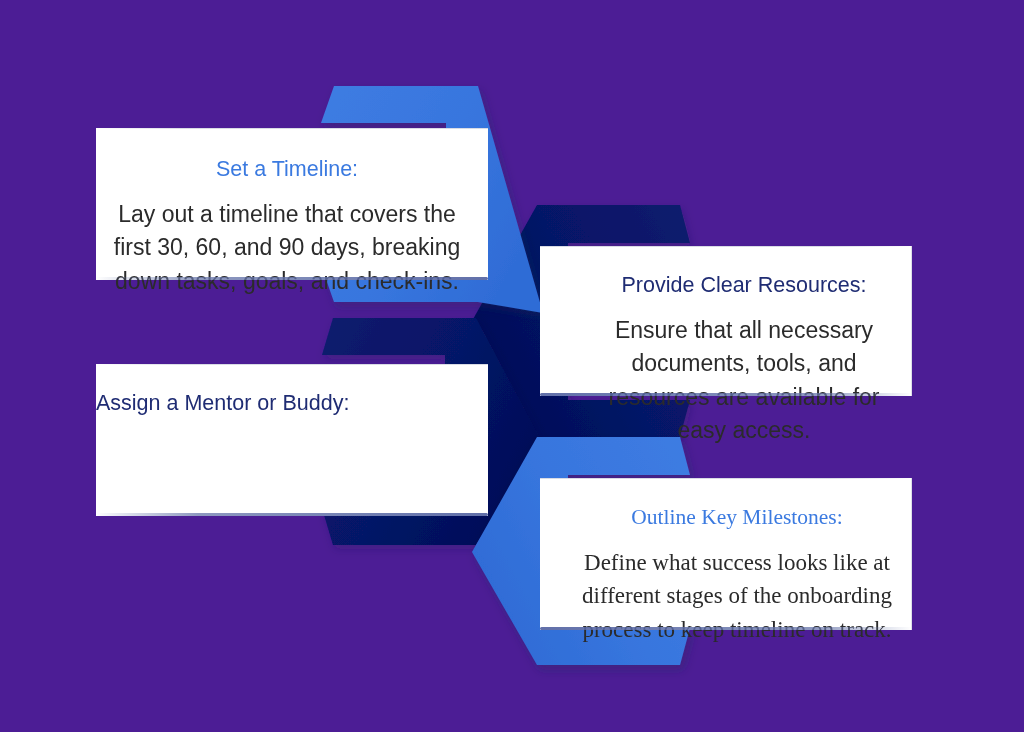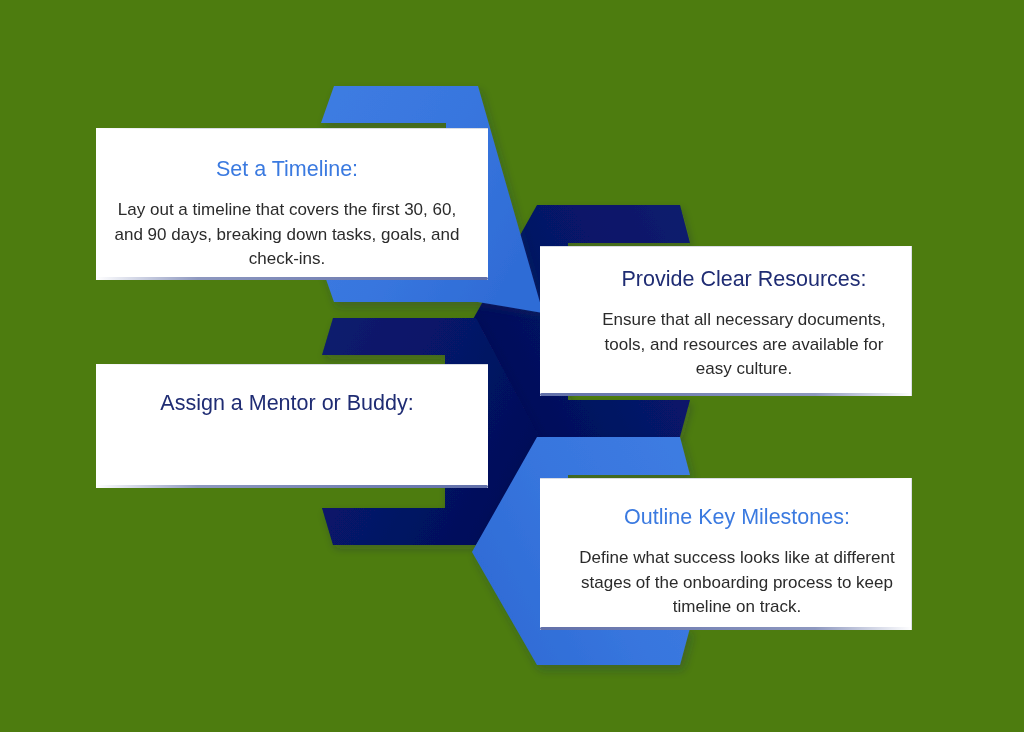--- a/index.html
+++ b/index.html
@@ -9,21 +9,21 @@
     background: #ffffff;
   }
   body {
     font-family: "Liberation Sans", sans-serif;
     -webkit-font-smoothing: antialiased;
   }
   #stage {
     position: relative;
     width: 1024px;
     height: 732px;
-    background: #4d7c0f;
+    background: #4c1d95;
     overflow: hidden;
   }
   #chevron-layer {
     position: absolute;
     left: 0;
     top: 0;
     width: 1024px;
     height: 732px;
   }
   .card {
@@ -36,21 +36,21 @@
     left: 0;
     right: 0;
   }
   .card-heading {
     font-size: 21.5px;
     line-height: 1.25;
     margin: 0 0 6px 0;
     font-weight: normal;
   }
   .card-body {
-    font-size: 17px;
+    font-size: 23px;
     line-height: 1.45;
     margin: 15px;
     color: #2b2b2b;
   }
   .h-blue   { color: #3b7ae0; }
   .h-navy   { color: #1f2c73; }
 
   
   #card-1 {
     left: 96px;
@@ -62,39 +62,40 @@
   #card-1 .card-inner { top: 28px; padding: 0 10px 0 0; }
 
   
   #card-2 {
     left: 540px;
     top: 246px;
     width: 372px;
     height: 150px;
     text-align: center;
   }
-  #card-2 .card-inner { top: 20px; padding: 0 0 0 36px; }
+  #card-2 .card-inner { top: 26px; padding: 0 0 0 36px; }
 
   
   #card-3 {
     left: 96px;
     top: 364px;
     width: 392px;
-    height: 124px;
-    text-align: center;
+    height: 152px;
+    text-align: left;
   }
   #card-3 .card-inner { top: 26px; padding: 0 10px 0 0; }
 
   
   #card-4 {
     left: 540px;
     top: 478px;
     width: 372px;
     height: 152px;
     text-align: center;
+    font-family: Liberation Serif, serif;
   }
   #card-4 .card-inner { top: 26px; padding: 0 0 0 22px; }
 
   
   .card-top-rule {
     position: absolute;
     top: 0;
     height: 1px;
     background: linear-gradient(to right, rgba(170,176,196,0) 0%, rgba(170,176,196,.45) 22%, rgba(170,176,196,.45) 100%);
   }
@@ -188,21 +189,21 @@
       <p class="card-body">Lay out a timeline that covers the first 30, 60, and 90 days, breaking down tasks, goals, and check-ins.</p>
     </div>
     <div class="card-rule"></div>
   </div>
 
   <div class="card" id="card-2">
     <div class="card-top-rule" style="left:0;right:0;"></div>
     <div class="card-side-rule"></div>
     <div class="card-inner">
       <p class="card-heading h-navy">Provide Clear Resources:</p>
-      <p class="card-body">Ensure that all necessary documents, tools, and resources are available for easy culture.</p>
+      <p class="card-body">Ensure that all necessary documents, tools, and resources are available for easy access.</p>
     </div>
     <div class="card-rule"></div>
   </div>
 
   <div class="card" id="card-3">
     <div class="card-top-rule" style="left:0;right:0;"></div>
     <div class="card-inner">
       <p class="card-heading h-navy">Assign a Mentor or Buddy:</p>
     </div>
     <div class="card-rule"></div>

